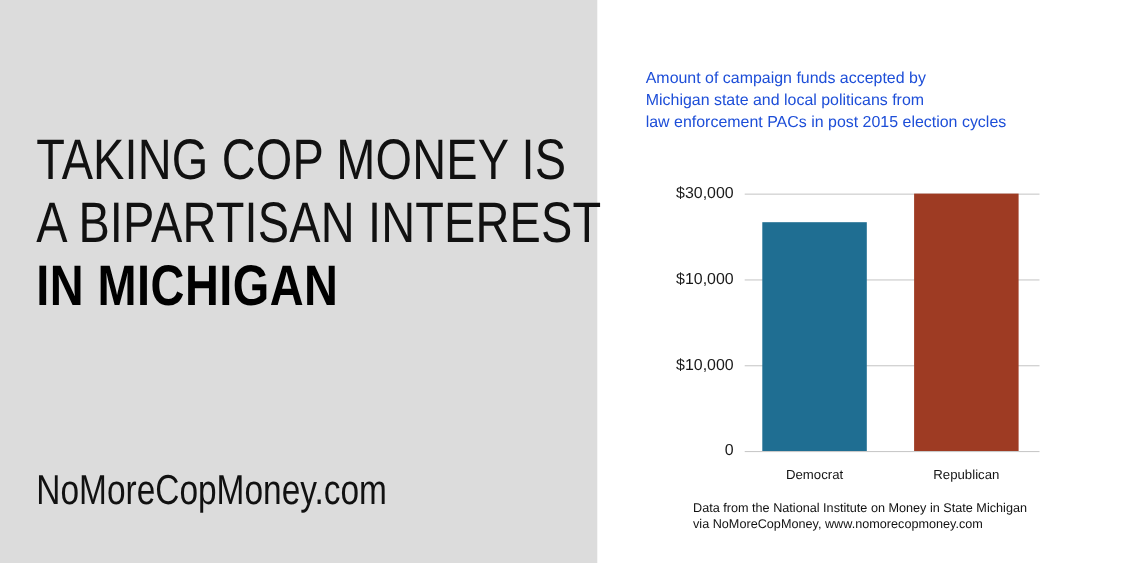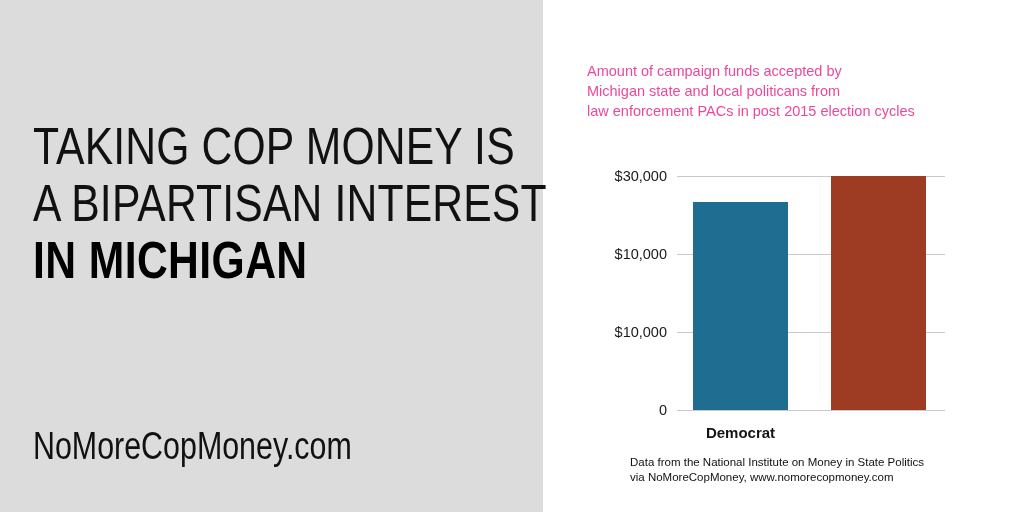--- a/index.html
+++ b/index.html
@@ -84,21 +84,21 @@
     letter-spacing: -0.1px;
     white-space: nowrap;
   }
   #chart-subtitle {
     position: absolute;
     left: 39px;
     top: 61px;
     font-size: 14.5px;
     font-weight: 400;
     line-height: 20px;
-    color: #ec4899;
+    color: #1d4ed8;
     white-space: pre-line;
   }
 
   
   #plot {
     position: absolute;
     left: 0;
     top: 16px;
     width: 476px;
     height: 512px;
@@ -132,24 +132,23 @@
   }
   #bar-democrat {
     background: #1f6e92;
   }
   #bar-republican {
     background: #9e3b23;
   }
   .cat-label {
     position: absolute;
     text-align: center;
-    font-size: 15px;
+    font-size: 12px;
     color: #141414;
     white-space: nowrap;
-    font-weight: bold;
   }
 
   #chart-source {
     position: absolute;
     left: 82px;
     top: 455px;
     font-size: 11.5px;
     line-height: 15px;
     color: #111111;
     font-weight: 400;
@@ -200,19 +199,20 @@
       <div class="tick-wrap" style="top:394px;">
         <div class="tick-label">0</div>
       </div>
 
       <div class="bar" id="bar-democrat" style="left:145px; width:95px; bottom:118px; height:208px;"></div>
 
       <div class="bar" id="bar-republican" style="left:283px; width:95px; bottom:118px; height:234px;"></div>
 
       <div class="cat-label" style="left:125px; width:135px; top:408px;">Democrat</div>
 
+      <div class="cat-label" style="left:263px; width:135px; top:408px;">Republican</div>
     </div>
 
-    <div id="chart-source">Data from the National Institute on Money in State Politics
+    <div id="chart-source">Data from the National Institute on Money in State Michigan
 via NoMoreCopMoney, www.nomorecopmoney.com</div>
   </div>
 
 </div>
 
 </body></html>

